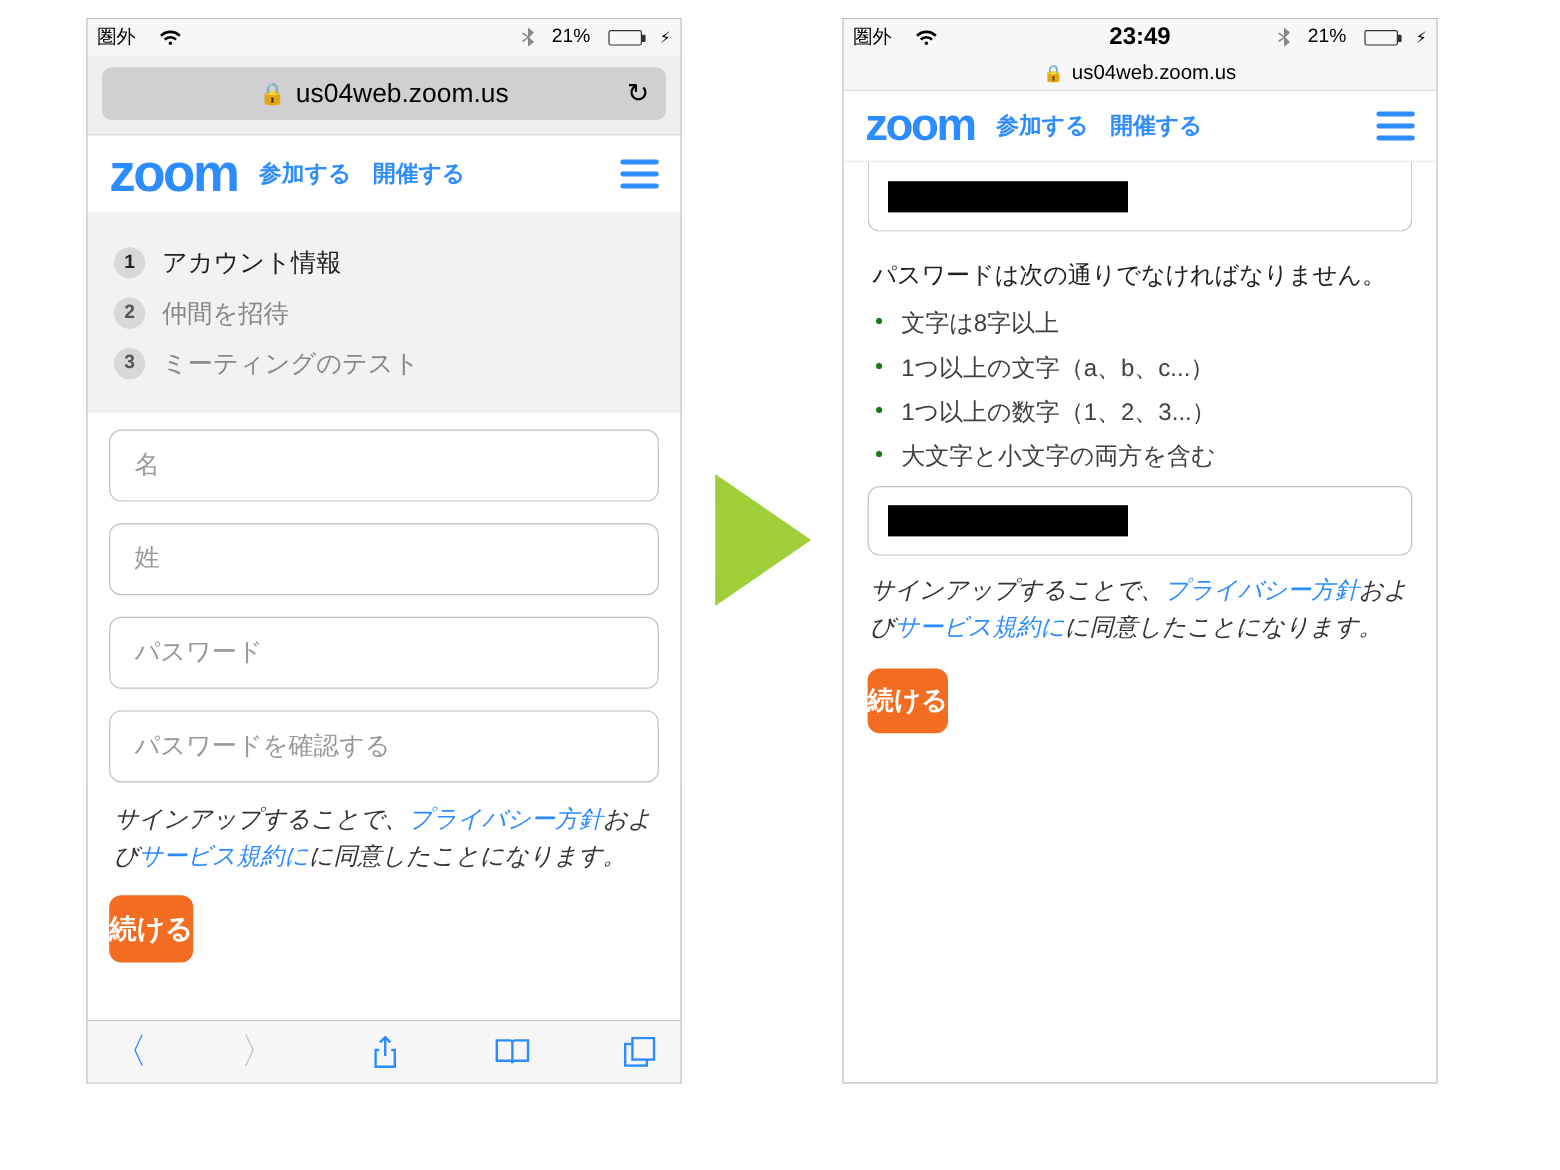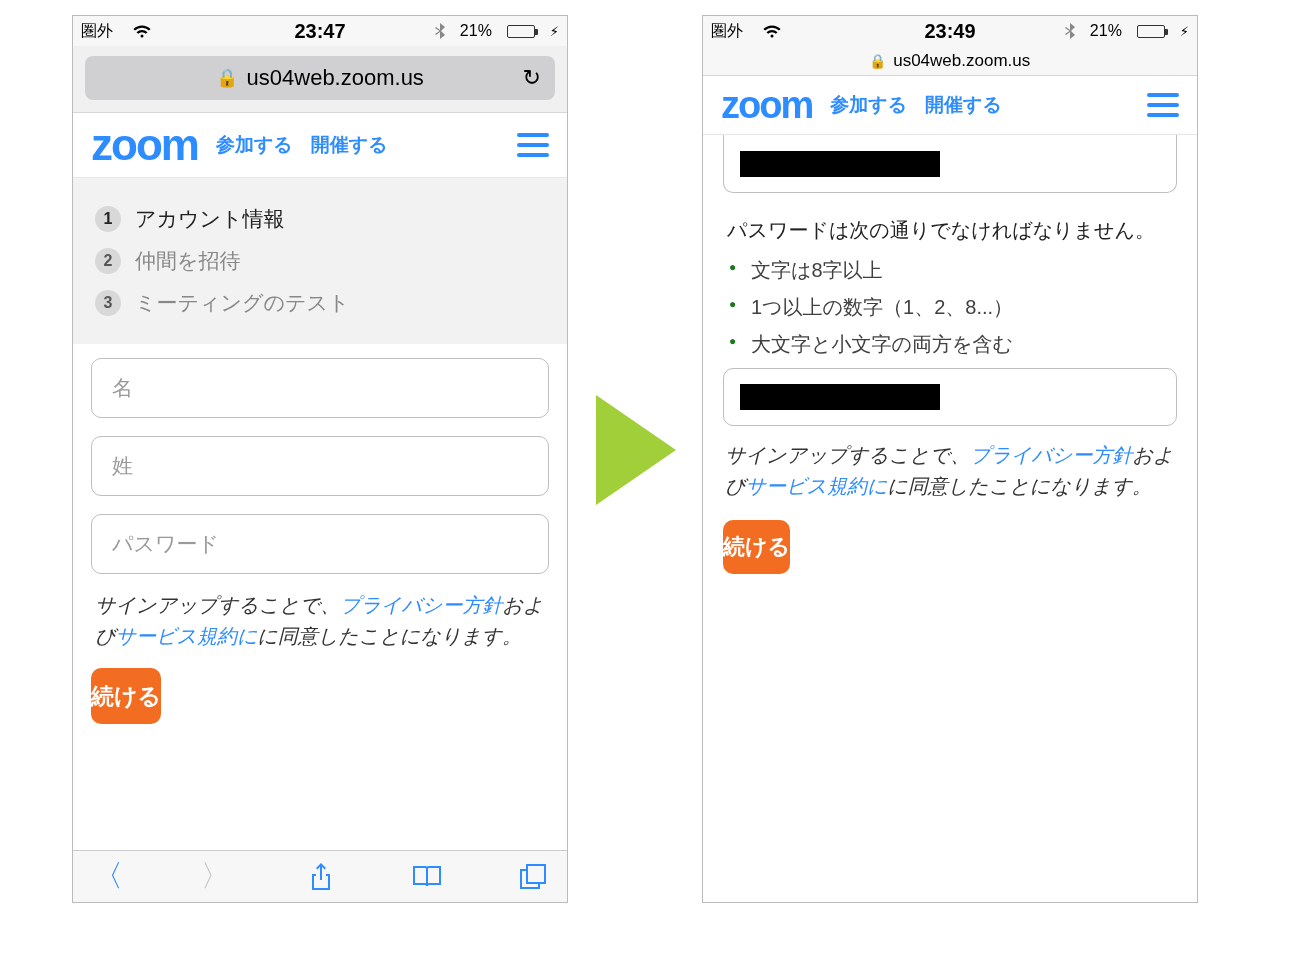--- a/index.html
+++ b/index.html
@@ -223,21 +223,20 @@
 <div class="phone phone-left">
   <div class="status-bar">
     <div class="sb-left">
       <span>圏外</span>
       <span class="wifi-icon">
         <svg width="18" height="14" viewBox="0 0 18 14">
             <path d="M9 13.5a1.5 1.5 0 100-3 1.5 1.5 0 000 3zM3.5 8.2a7.8 7.8 0 0111 0l-1.6 1.6a5.5 5.5 0 00-7.8 0L3.5 8.2zM.4 5a12.2 12.2 0 0117.2 0l-1.6 1.6a10 10 0 00-14 0L.4 5z" fill="#000"></path>
           </svg>
       </span>
     </div>
-    <div class="sb-center">23:47</div>
     <div class="sb-right">
       <span class="bt-icon">
         <svg width="10" height="16" viewBox="0 0 10 16">
             <path d="M5 0l5 4-4 4 4 4-5 4V9L1 12l-1-1 4.5-3L0 5l1-1 4 3V0z" fill="#888"></path>
           </svg>
       </span>
       <span>21%</span>
       <span class="battery"><span class="battery-fill"></span></span>
       <span class="bolt">⚡︎</span>
     </div>
@@ -274,20 +273,21 @@
     <div class="step">
       <span class="step-num">3</span>
       <span>ミーティングのテスト</span>
     </div>
   </div>
 
   <div class="form-area">
     <input class="text-input" placeholder="名" style="">
     <input class="text-input" placeholder="姓" style="">
     <input class="text-input" type="password" placeholder="パスワード" style="">
+    <input class="text-input" type="password" placeholder="パスワードを確認する" style="">
   </div>
 
   <div class="disclaimer">
     <span>サインアップすることで、</span><span class="lnk">プライバシー方針</span><span>および</span><span class="lnk">サービス規約に</span><span>に同意したことになります。</span>
   </div>
 
   <button class="primary-btn">続ける</button>
 
   <div class="safari-bar">
     <span class="chev">〈</span>
@@ -353,21 +353,22 @@
   </div>
 
   <div class="right-content">
     <div class="input-stub first">
         <div class="redact"></div>
       </div>
 
     <div class="pw-heading">パスワードは次の通りでなければなりません。</div>
     <ul class="req">
       <li>文字は8字以上</li>
-      <li>1つ以上の数字（1、2、8...）</li>
+      <li>1つ以上の文字（a、b、c...）</li>
+      <li>1つ以上の数字（1、2、3...）</li>
       <li>大文字と小文字の両方を含む</li>
     </ul>
 
 
     <div class="input-stub" style="margin-top:10px">
         <div class="redact"></div>
       </div>
 
     <div class="disclaimer2">
       <span>サインアップすることで、</span><span class="lnk">プライバシー方針</span><span>および</span><span class="lnk">サービス規約に</span><span>に同意したことになります。</span>

